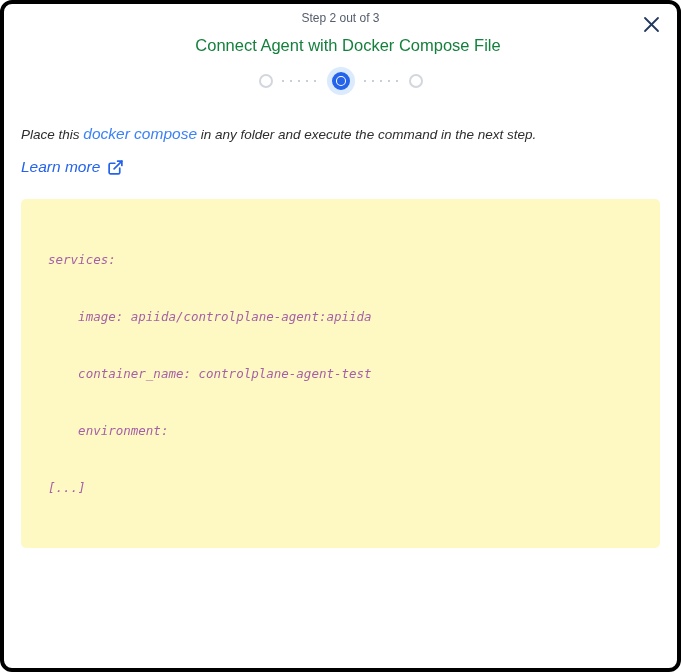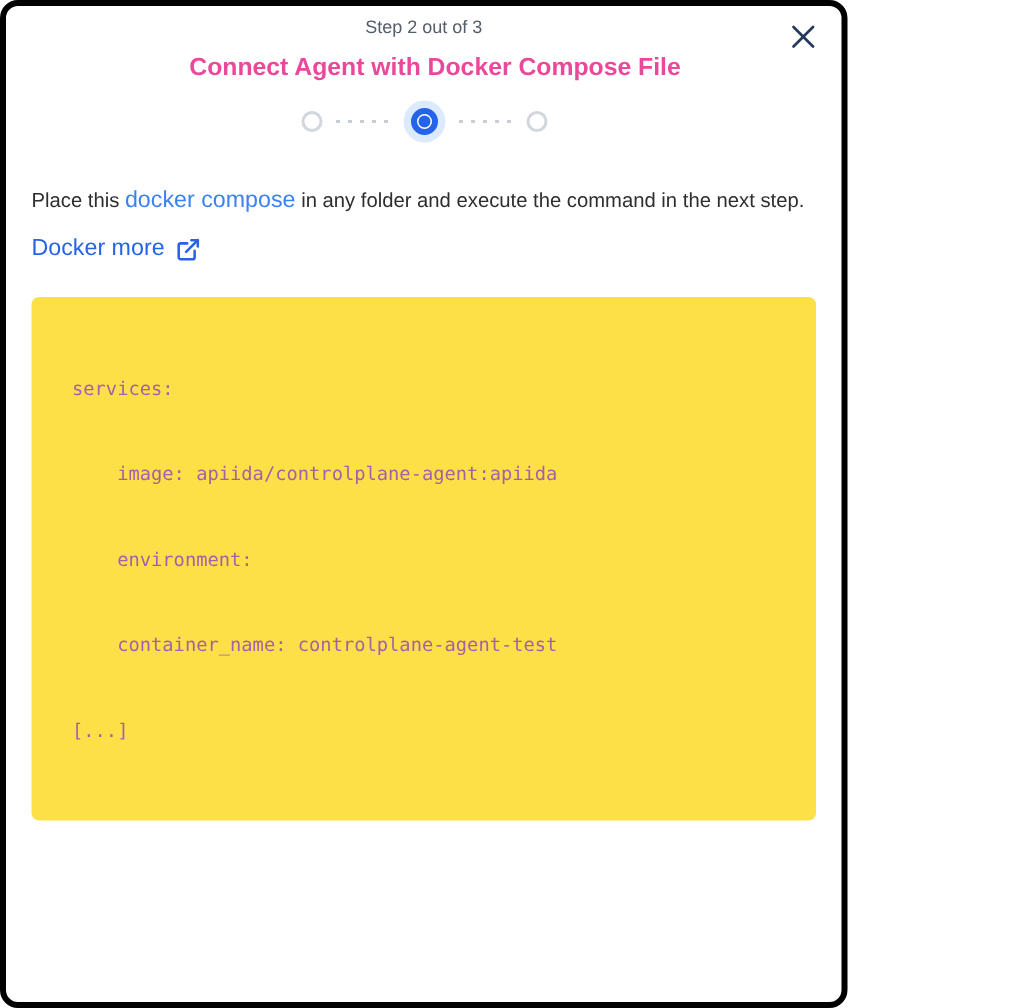--- a/index.html
+++ b/index.html
@@ -1,20 +1,20 @@
 <!DOCTYPE html>
 <html><head>
 <meta charset="utf-8">
 <style>
   * { margin: 0; padding: 0; box-sizing: border-box; }
   html, body { width: 681px; height: 672px; background: #fff; }
   body { font-family: "Liberation Sans", sans-serif; }
 
   .frame {
-    width: 565px; height: 672px;
+    width: 681px; height: 672px;
     border: 4px solid #000;
     border-radius: 12px;
     background: #fff;
     overflow: hidden;
     display: flex; flex-direction: column;
     position: relative;
   }
 
   
   .header { position: relative; text-align: center; flex: 0 0 auto; }
@@ -23,21 +23,21 @@
     font-size: 12px; color: #545d6b; line-height: 15px;
   }
   .close-btn {
     position: absolute; top: 10px; right: 14px;
     width: 24px; height: 24px;
     display: flex; align-items: center; justify-content: center;
     cursor: pointer; background: none; border: none;
   }
   .modal-title {
     margin-top: 9px;
-    font-size: 16.5px; font-weight: bold; color: #ec4899; line-height: 20px; margin-left: 15px;
+    font-size: 16.5px; font-weight: normal; color: #15803d; line-height: 20px; margin-left: 15px;
   }
 
   
   .stepper {
     margin-top: 11px; height: 30px;
     display: flex; align-items: center; justify-content: center; gap: 9px;
   }
   .step-circle {
     width: 14px; height: 14px; border-radius: 50%;
     border: 2px solid #d2d6dd; background: #fff;
@@ -52,39 +52,39 @@
     display: flex; align-items: center; justify-content: center;
   }
   .step-active-ring {
     width: 18px; height: 18px; border-radius: 50%;
     border: 4px solid #2563eb; background: #fff;
     display: flex; align-items: center; justify-content: center;
   }
   .step-active-dot { width: 8px; height: 8px; border-radius: 50%; background: #2563eb; }
 
   
-  .body { flex: 1 1 auto; padding: 0 17px; }
+  .body { flex: 1 1 auto; padding: 0 17px; font-style: italic; }
   .intro {
     margin-top: 28px;
     font-size: 13.5px; color: #2e2e2e; line-height: 20px;
   }
   .intro a, .learn-more a {
     color: #2f72e4; text-decoration: none; cursor: pointer;
   }
   .intro .compose-link { font-size: 15.5px; color: #3b82f6; }
   .learn-more {
     margin-top: 12px; font-size: 15.5px; line-height: 20px;
     display: flex; align-items: center; gap: 7px;
   }
   .learn-more a { color: #2563eb; }
   .ext-icon { display: inline-flex; }
 
   .code-block {
     margin-top: 22px;
-    background: #fde047;
+    background: #fef9c3;
     border-radius: 5px;
     padding: 13px 14px 13px 27px;
     font-family: "DejaVu Sans Mono", monospace;
     font-size: 12.5px; line-height: 19px;
     color: #a661a6;
     white-space: pre;
     overflow: hidden;
   }
   .code-line { height: 19px; }
   .redacted {
@@ -123,33 +123,33 @@
       <div class="step-connector"></div>
       <div class="step-circle"></div>
     </div>
   </div>
 
   <div class="body">
 
     <div class="intro"><span>Place this </span><a class="compose-link">docker compose</a><span> in any folder and execute the command in the next step.</span></div>
 
     <div class="learn-more">
-      <a>Docker more</a>
+      <a>Learn more</a>
       <span class="ext-icon">
         <svg width="17" height="17" viewBox="0 0 24 24" fill="none" stroke="#2563eb" stroke-width="2.4" stroke-linecap="round" stroke-linejoin="round">
           <path d="M18 13v6a2 2 0 0 1-2 2H5a2 2 0 0 1-2-2V8a2 2 0 0 1 2-2h6"></path>
           <polyline points="15 3 21 3 21 9"></polyline>
           <line x1="10" y1="14" x2="21" y2="3"></line>
         </svg>
       </span>
     </div>
 
     <div class="code-block">
       <div class="code-line">services:</div>
       <div class="code-line">    image: apiida/controlplane-agent:apiida</div>
+      <div class="code-line">    container_name: controlplane-agent-test</div>
       <div class="code-line">    environment:</div>
-      <div class="code-line">    container_name: controlplane-agent-test</div>
       <div class="code-line">[...]</div>
     </div>
 
   </div>
 
 </div>
 
 </body></html>

